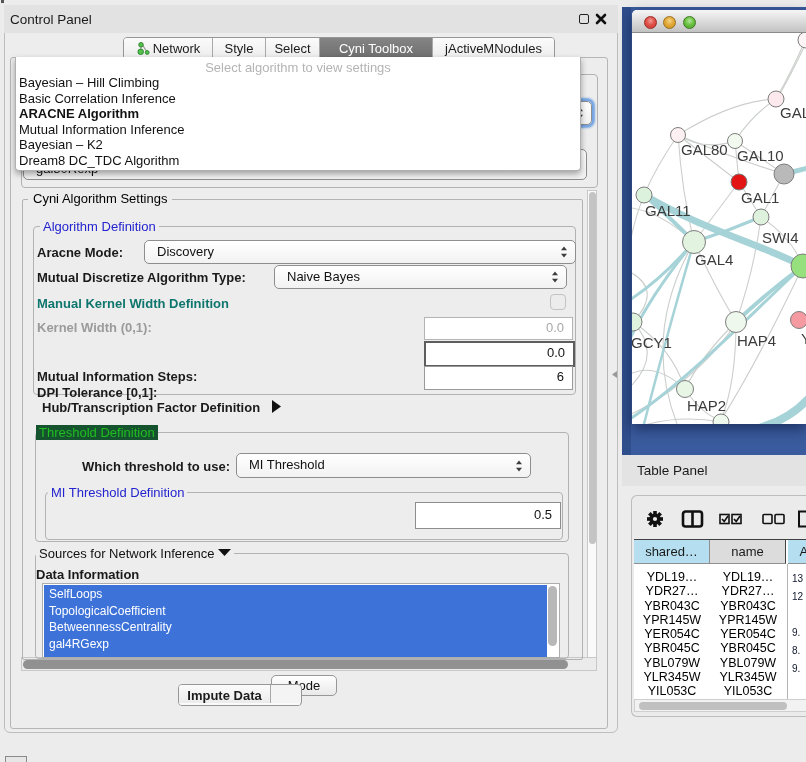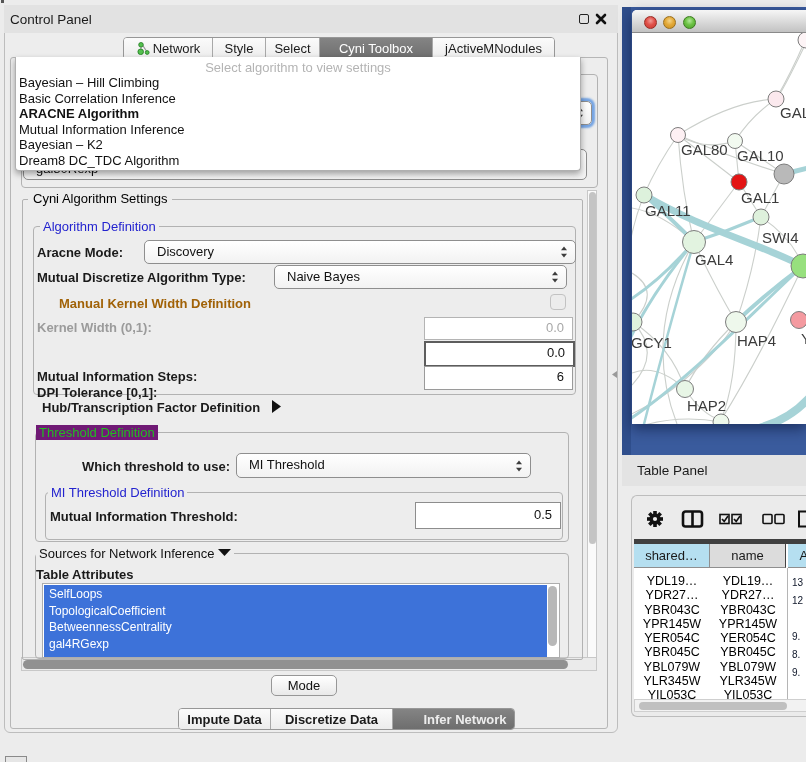--- a/index.html
+++ b/index.html
@@ -95,21 +95,21 @@
       </svg>
   </div>
   <div class="lbl bold" style="left:37px;top:270px;">Mutual Discretize Algorithm Type:</div>
   <div class="combo" style="left:274px;top:265px;width:291px;height:22px;">
     <span class="ct">Naive Bayes</span>
     <svg width="8" height="12" viewBox="0 0 8 12">
         <path d="M4 0.5 L7 4.2 L1 4.2 Z" fill="#3c3c3c"></path>
         <path d="M4 11.5 L7 7.8 L1 7.8 Z" fill="#3c3c3c"></path>
       </svg>
   </div>
-  <div class="lbl bold" style="left:37px;top:296px;color:#a16207;margin-left:22px;">Manual Kernel Width Definition</div>
+  <div class="lbl bold" style="left:37px;top:296px;color:#0f766e;">Manual Kernel Width Definition</div>
   <div class="abs" style="left:550px;top:294px;width:14px;height:14px;background:#ececec;
        border:1px solid #c2c2c2;border-radius:4px;"></div>
   <div class="lbl bold" style="left:37px;top:320px;color:#9b9b9b;">Kernel Width (0,1):</div>
   <div class="inp" style="left:424px;top:317px;width:147px;height:21px;border-color:#b4b4b4;">
     <span style="color:#a8a8a8;">0.0</span>
     </div>
   <div class="lbl bold" style="left:37px;top:345px;margin-top:40px;">DPI Tolerance [0,1]:</div>
   <div class="inp" style="left:424px;top:341px;width:147px;height:22px;border:2px solid #5d5d5d;">
     <span>0.0</span>
     </div>
@@ -117,54 +117,53 @@
   <div class="inp" style="left:424px;top:366px;width:147px;height:22px;border-color:#9a9a9a;">
     <span>6</span>
     </div>
 
   <div class="lbl bold" style="left:42px;top:400px;">Hub/Transcription Factor Definition</div>
   <svg class="abs" style="left:271px;top:400px;" width="11" height="13" viewBox="0 0 11 13">
     <path d="M1 0 L10 6.5 L1 13 Z" fill="#111"></path>
     </svg>
 
   <div class="gb" style="left:35px;top:432px;width:532px;height:108px;"></div>
-  <div class="abs" style="left:36px;top:425px;background:#701a75;padding:0 3px;font-size:13px;color:#21bd21;">Threshold Definition</div>
+  <div class="abs" style="left:36px;top:425px;background:#14532d;padding:0 3px;font-size:13px;color:#21bd21;">Threshold Definition</div>
   <div class="lbl bold" style="left:60px;top:459px;width:170px;text-align:right;">Which threshold to use:</div>
   <div class="combo" style="left:236px;top:453px;width:293px;height:23px;">
     <span class="ct">MI Threshold</span>
     <svg width="8" height="12" viewBox="0 0 8 12">
         <path d="M4 0.5 L7 4.2 L1 4.2 Z" fill="#3c3c3c"></path>
         <path d="M4 11.5 L7 7.8 L1 7.8 Z" fill="#3c3c3c"></path>
       </svg>
   </div>
   <div class="gb" style="left:45px;top:492px;width:516px;height:46px;"></div>
   <div class="abs" style="left:48px;top:485px;background:#ededed;padding:0 3px;font-size:13px;color:#2323cf;">MI Threshold Definition</div>
-  <div class="lbl bold" style="left:50px;top:509px;">Mutual Information Threshold:</div>
   <div class="inp" style="left:415px;top:502px;width:144px;height:25px;border-color:#8d8d8d;text-decoration:underline;">
     <span style="top:4px;">0.5</span>
     </div>
 
   <div class="gb" style="left:35px;top:553px;width:532px;height:104px;"></div>
   <div class="abs" style="left:36px;top:546px;background:#ededed;padding:0 3px;font-size:13px;color:#111;">Sources for Network Inference
     <svg width="13" height="9" viewBox="0 0 13 9" style="vertical-align:1px;">
         <path d="M0 1 L13 1 L6.5 8 Z" fill="#111"></path>
       </svg></div>
-  <div class="lbl bold" style="left:36px;top:567px;">Table Attributes</div>
+  <div class="lbl bold" style="left:36px;top:567px;">Data Information</div>
   <div class="abs" style="left:42px;top:583px;width:518px;height:75px;background:#fff;border:1px solid #adadad;box-sizing:border-box;overflow:hidden;">
     <div style="position:absolute;left:1px;top:1px;width:503px;height:73px;background:#3d72d9;"></div>
     <div style="position:absolute;left:6px;top:2px;font-size:12px;color:#fff;line-height:16.6px;">
       SelfLoops<br>TopologicalCoefficient<br>BetweennessCentrality<br>gal4RGexp</div>
     <div style="position:absolute;right:2px;top:2px;width:9px;height:60px;background:#b8b8b8;border-radius:5px;"></div>
   </div>
 
   <div class="abs" style="left:271px;top:675px;width:66px;height:21px;background:linear-gradient(#ffffff,#e9e9e9);
        border:1px solid #979797;border-radius:5px;box-sizing:border-box;text-align:center;">
     <span style="font-size:13px;color:#111;line-height:19px;">Mode</span></div>
 
-  <div class="seg" style="left:146px;top:708px;height:20px;font-weight:bold;">
+  <div class="seg" style="left:146px;top:684px;height:20px;font-weight:bold;flex-direction:column;">
     <div style="width:92px;">Impute Data</div>
     <div style="width:122px;">Discretize Data</div>
     <div class="sel" style="width:121px;color:#ededed;padding-left:23px;">Infer Network</div>
   </div>
 
   <div class="abs" style="left:15px;top:57px;width:566px;height:114px;background:#fff;
        border:1px solid #b0b0b0;border-top:none;border-radius:0 0 4px 4px;box-sizing:border-box;
        box-shadow:0 3px 6px rgba(0,0,0,.35);padding-left:47px;">
     <div style="position:absolute;top:3px;left:0;width:100%;text-align:center;font-size:13px;color:#b4b4b4;">Select algorithm to view settings</div>
     <div style="position:absolute;top:18px;left:3px;font-size:13px;color:#111;line-height:15.6px;">
@@ -299,21 +298,21 @@
         <rect x="74" y="5.5" width="9" height="9" stroke-width="1.6"></rect>
         <rect x="86" y="5.5" width="9" height="9" stroke-width="1.6"></rect>
         <path d="M76 10 l2.2 2.4 L82 7" stroke-width="1.6"></path>
         <path d="M88 10 l2.2 2.4 L94 7" stroke-width="1.6"></path>
         <rect x="117" y="5.5" width="9" height="9" rx="1" stroke-width="1.6"></rect>
         <rect x="129" y="5.5" width="9" height="9" rx="1" stroke-width="1.6"></rect>
         <path d="M153 2.5 h8 l5 5 v10 h-13 z M161 2.5 v5 h5" stroke-width="2"></path>
       </g>
     </svg>
 
-    <div style="position:absolute;left:2px;top:43px;width:173px;height:160px;background:#fff;overflow:hidden;border-top:5px solid #404040;">
+    <div style="position:absolute;left:2px;top:43px;width:173px;height:160px;background:#fff;overflow:hidden;border-top:1px solid #404040;">
 
       <div style="position:absolute;left:0;top:0;width:76px;height:24px;background:#b5dff0;border-right:1px solid #8f8f8f;border-bottom:1px solid #8f8f8f;box-sizing:border-box;text-align:center;font-size:13px;color:#1a1a1a;line-height:23px;">shared…</div>
       <div style="position:absolute;left:76px;top:0;width:76px;height:24px;background:#dcdcdc;border-right:1.5px solid #444;border-bottom:1px solid #8f8f8f;box-sizing:border-box;text-align:center;font-size:13px;color:#1a1a1a;line-height:23px;">name</div>
       <div style="position:absolute;left:153.5px;top:0;width:22px;height:24px;background:#b5dff0;border-bottom:1px solid #8f8f8f;box-sizing:border-box;font-size:13px;color:#1a1a1a;line-height:23px;padding-left:12px;">A</div>
 
       <div style="position:absolute;left:0;top:30px;width:76px;text-align:center;font-size:12.5px;color:#000;line-height:14.3px;">
         YDL19…<br>YDR27…<br>YBR043C<br>YPR145W<br>YER054C<br>YBR045C<br>YBL079W<br>YLR345W<br>YIL053C</div>
       <div style="position:absolute;left:76px;top:30px;width:76px;text-align:center;font-size:12.5px;color:#000;line-height:14.3px;">
         YDL19…<br>YDR27…<br>YBR043C<br>YPR145W<br>YER054C<br>YBR045C<br>YBL079W<br>YLR345W<br>YIL053C</div>
       <div style="position:absolute;left:152.7px;top:24px;width:1.5px;height:136px;background:#b5b5b5;"></div>

